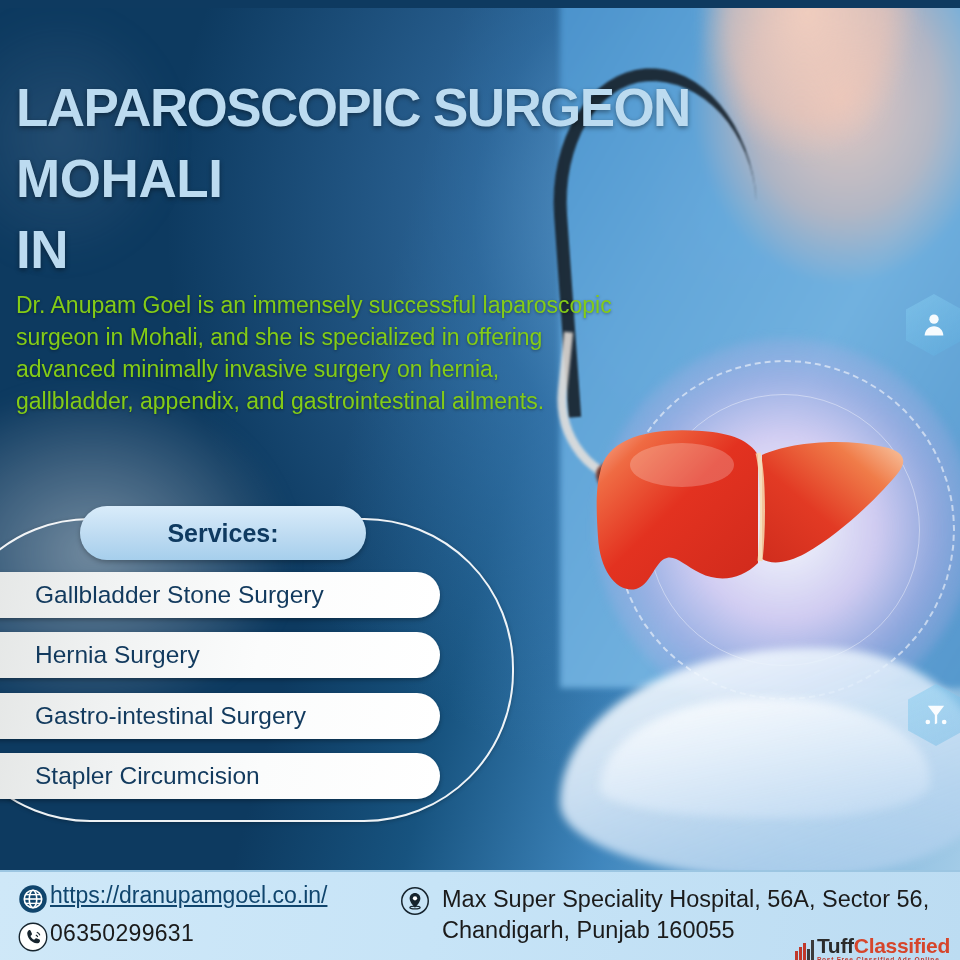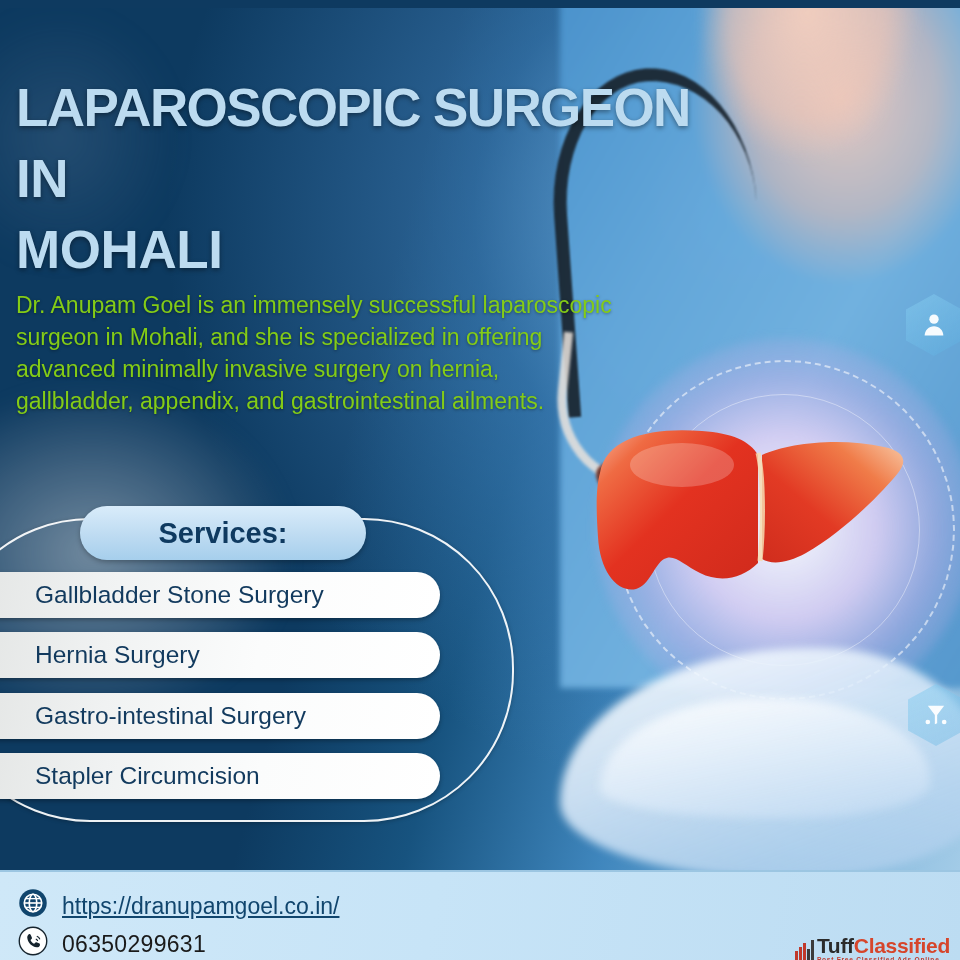--- a/index.html
+++ b/index.html
@@ -86,40 +86,40 @@
   .body-copy p{margin:0;}
 
   
   .svc-wrap{position:absolute;left:0;top:498px;width:600px;height:330px;}
   .svc-outline{position:absolute;left:-60px;top:12px;width:570px;height:300px;
     border:2px solid rgba(255,255,255,.93);border-radius:150px;
     box-shadow:0 1px 4px rgba(0,0,0,.25);}
   .svc-title{position:absolute;left:80px;top:0px;width:286px;height:54px;
     border-radius:27px;background:linear-gradient(180deg,#d9ecfa 0%,#bfdcf2 52%,#a6cfec 100%);
     display:flex;align-items:center;justify-content:center;
-    color:#0f3a60;font-size:29px;font-weight:700;
+    color:#0f3a60;font-size:25px;font-weight:700;
     box-shadow:0 2px 5px rgba(0,0,0,.28);}
   .svc-item{position:absolute;left:-40px;width:480px;height:46px;
     border-radius:0 23px 23px 0;
     background:linear-gradient(100deg,#e2e4e3 0%,#f0f2f2 30%,#fbfcfc 62%,#ffffff 100%);
     display:flex;align-items:center;
     color:#123a5e;font-size:24.5px;font-weight:400;
     box-shadow:0 2px 4px rgba(0,0,0,.3);}
   .svc-item span{padding-left:75px;}
   .svc-item.i0{top:66px;}
   .svc-item.i1{top:126px;}
   .svc-item.i2{top:187px;}
   .svc-item.i3{top:247px;}
 
   
   .footer{position:absolute;left:0;top:862px;width:960px;height:98px;
     background:linear-gradient(100deg,#cfe8f8 0%,#c7e4f7 45%,#bcdcf2 100%);
     border-top:2px solid #9cc6e2;}
   .f-left{position:absolute;left:16px;top:10px;width:380px;}
-  .f-row{display:flex;align-items:flex-end;gap:12px;height:38px;}
+  .f-row{display:flex;align-items:flex-start;height:38px;}
   .f-ico{flex:0 0 auto;width:34px;height:34px;display:flex;align-items:center;justify-content:center;}
   .f-url{color:#10456d;font-size:23px;text-decoration:underline;white-space:nowrap;}
   .f-phone{color:#1a1a1a;font-size:23px;letter-spacing:.3px;}
   .f-right{position:absolute;left:398px;top:12px;width:545px;display:flex;gap:10px;}
   .f-addr{color:#1b1b1b;font-size:23.5px;line-height:1.3;max-width:500px;}
 
   .tuff{position:absolute;right:10px;bottom:6px;display:flex;align-items:center;gap:3px;}
   .tuff-bars{display:flex;align-items:flex-end;gap:1.5px;height:21px;}
   .tuff-bars i{display:block;width:2.5px;background:#c0392b;}
   .tuff-txt{line-height:1;}
@@ -180,22 +180,22 @@
   <div class="hexbadge b2">
     <svg width="28" height="28" viewBox="0 0 24 24" fill="#ffffff" opacity=".95">
       <path d="M5 4h14l-6 8v7l-2 1v-8z"></path>
       <circle cx="5" cy="18" r="2"></circle>
       <circle cx="19" cy="18" r="2"></circle>
     </svg>
   </div>
 
   <h1 class="headline">
     <span class="l l1">LAPAROSCOPIC SURGEON</span>
+    <span class="l">MOHALI</span>
     <span class="l">IN</span>
-    <span class="l">MOHALI</span>
   </h1>
 
   <div class="body-copy">
     <p>Dr. Anupam Goel is an immensely successful laparoscopic surgeon in Mohali, and she is specialized in offering advanced minimally invasive surgery on hernia, gallbladder, appendix, and gastrointestinal ailments.</p>
   </div>
 
   <div class="svc-wrap">
     <div class="svc-outline"></div>
     <div class="svc-title">Services:</div>
 
@@ -235,20 +235,31 @@
           <svg width="30" height="30" viewBox="0 0 24 24">
             <circle cx="12" cy="12" r="11" fill="#ffffff" stroke="#16242e" stroke-width="1.1"></circle>
             <path d="M8.6 6.6c.7-.3 1.4 0 1.7.7l.7 1.6c.3.6.1 1.3-.4 1.7l-.6.5c.5 1.4 1.6 2.5 3 3l.5-.6c.4-.5 1.1-.7 1.7-.4l1.6.7c.7.3 1 1 .7 1.7-.4 1-1.4 1.6-2.5 1.5-4-.4-7.2-3.6-7.6-7.6-.1-1.1.5-2.1 1.2-2.8z" fill="#16242e"></path>
             <path d="M15.4 8.4c.9.3 1.6 1 1.9 1.9M14.6 10.6c.4.2.8.5 1 1" stroke="#16242e" stroke-width="1" fill="none" stroke-linecap="round"></path>
           </svg>
         </span>
         <span class="f-phone">06350299631</span>
       </div>
     </div>
 
+    <div class="f-right">
+      <span class="f-ico">
+        <svg width="30" height="30" viewBox="0 0 24 24">
+          <circle cx="12" cy="12" r="10.6" fill="none" stroke="#16242e" stroke-width="1.2"></circle>
+          <path d="M12 5.6c-2.4 0-4.3 1.9-4.3 4.3 0 3.1 4.3 7.4 4.3 7.4s4.3-4.3 4.3-7.4c0-2.4-1.9-4.3-4.3-4.3z" fill="#16242e"></path>
+          <circle cx="12" cy="9.8" r="1.7" fill="#ffffff"></circle>
+          <ellipse cx="12" cy="17.2" rx="4.1" ry="1.1" fill="none" stroke="#16242e" stroke-width="1"></ellipse>
+        </svg>
+      </span>
+      <span class="f-addr">Max Super Speciality Hospital, 56A, Sector 56, Chandigarh, Punjab 160055</span>
+    </div>
 
     <div class="tuff">
       <span class="tuff-bars">
         <i style="height:9px"></i>
           <i style="height:13px"></i>
           <i style="height:17px"></i>
         <i style="height:11px;background:#3b3b3b"></i>
           <i style="height:20px;background:#3b3b3b"></i>
       </span>
       <span class="tuff-txt">

